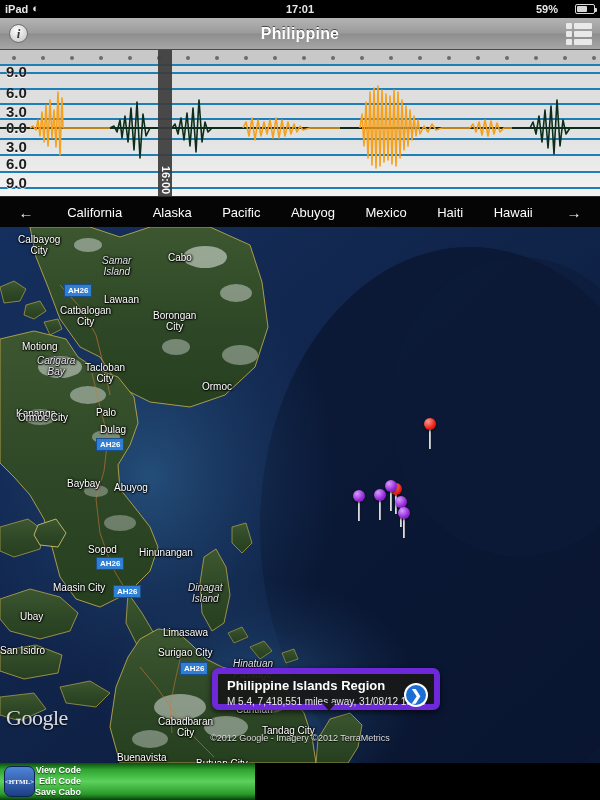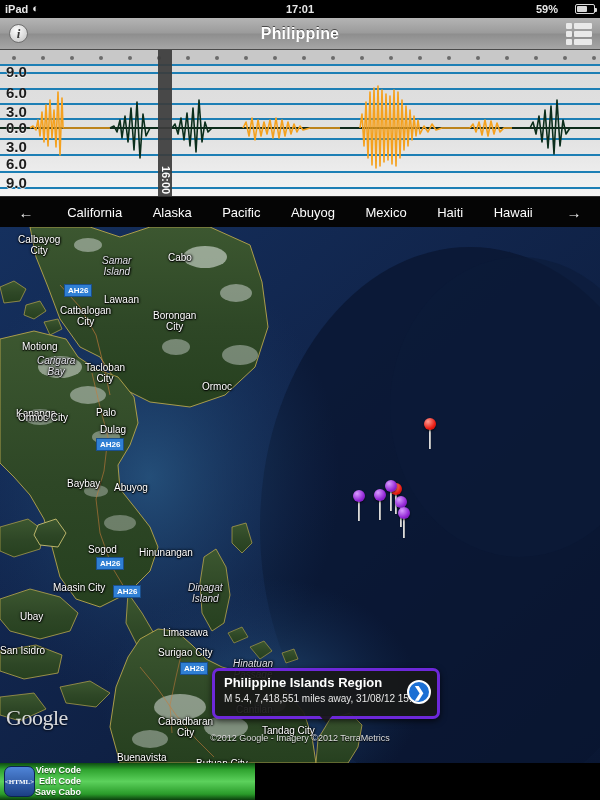--- a/index.html
+++ b/index.html
@@ -194,23 +194,23 @@
     position: absolute; left: 0; top: 0;
     width: 12px; height: 12px; border-radius: 50%;
     box-shadow: 0 1px 2px rgba(0,0,0,0.7);
   }
   .pin.red .head { background: radial-gradient(circle at 34% 30%, #ff9a90, #e81b12 62%, #a00a04); }
   .pin.purple .head { background: radial-gradient(circle at 34% 30%, #d79bff, #9327d6 60%, #5d0e96); }
 
   
   .callout {
     position: absolute; left: 212px; top: 441px;
-    width: 228px; height: 51px;
+    width: 228px; height: 42px;
     background: rgba(24,24,24,0.93);
-    border: 3px solid #6d28d9;
+    border: 6px solid #6d28d9;
     border-radius: 7px;
     box-shadow: 0 2px 6px rgba(0,0,0,0.7);
   }
   .callout .c-title {
     position: absolute; left: 9px; top: 4px;
     color: #fff; font-size: 13px; font-weight: bold;
     white-space: nowrap;
   }
   .callout .c-sub {
     position: absolute; left: 9px; top: 22px;

